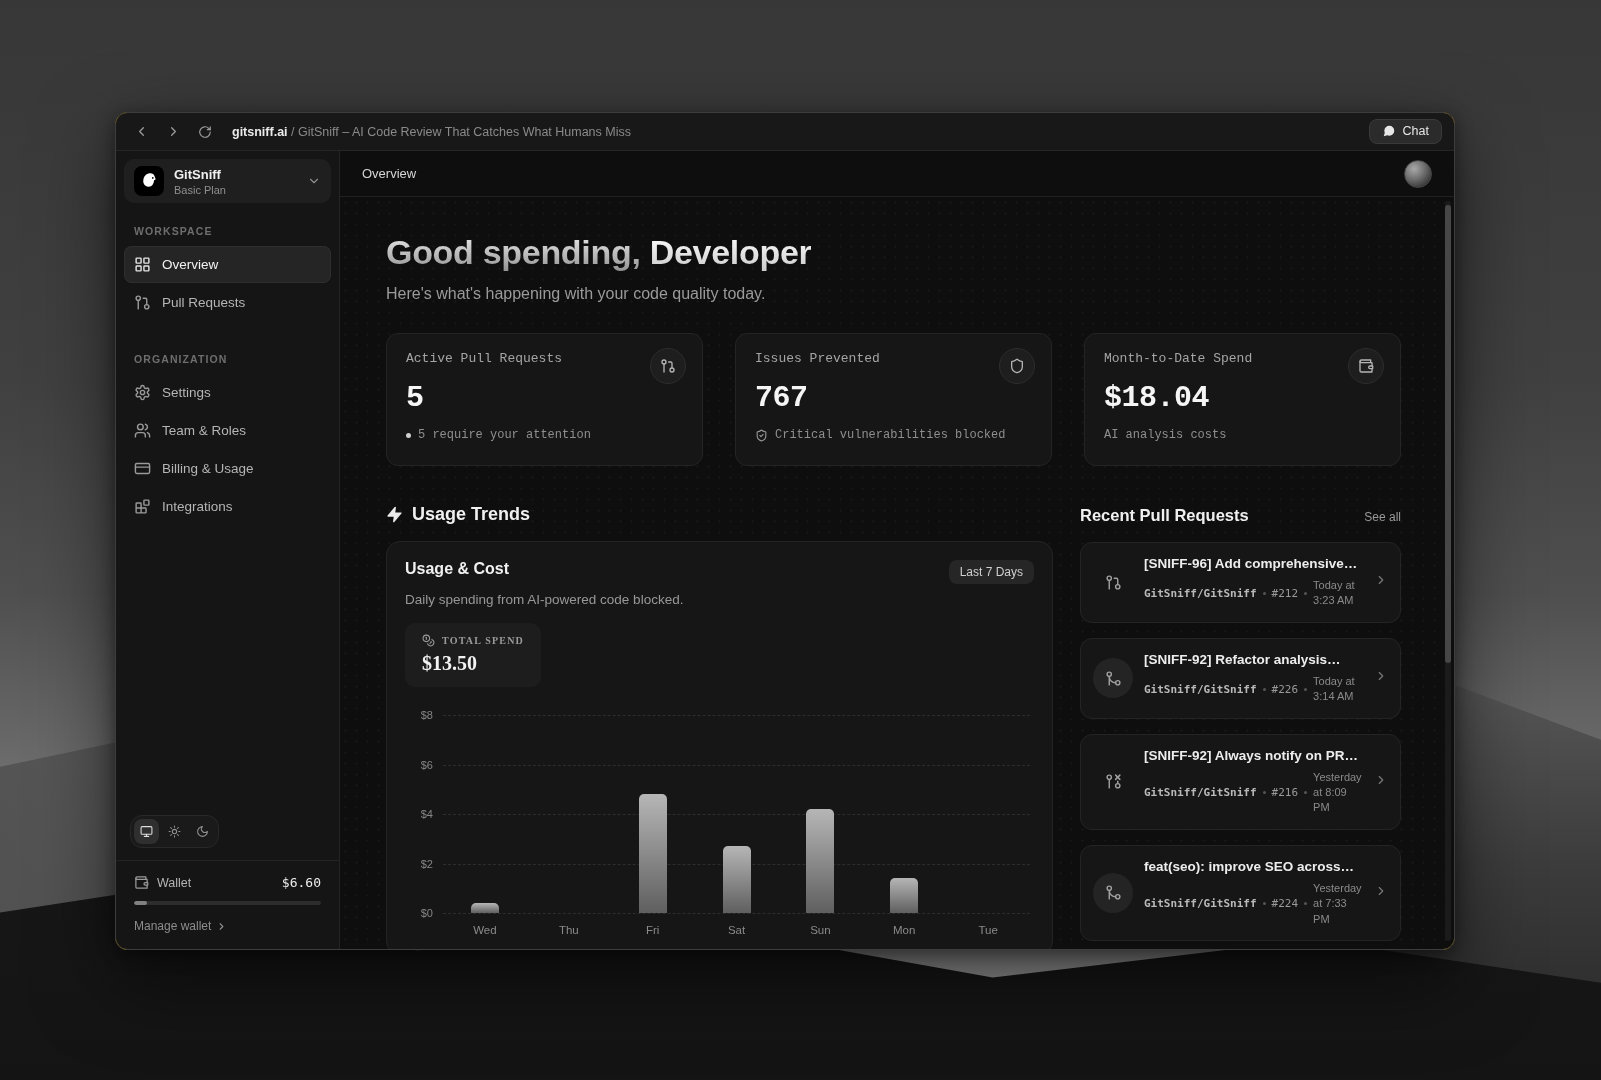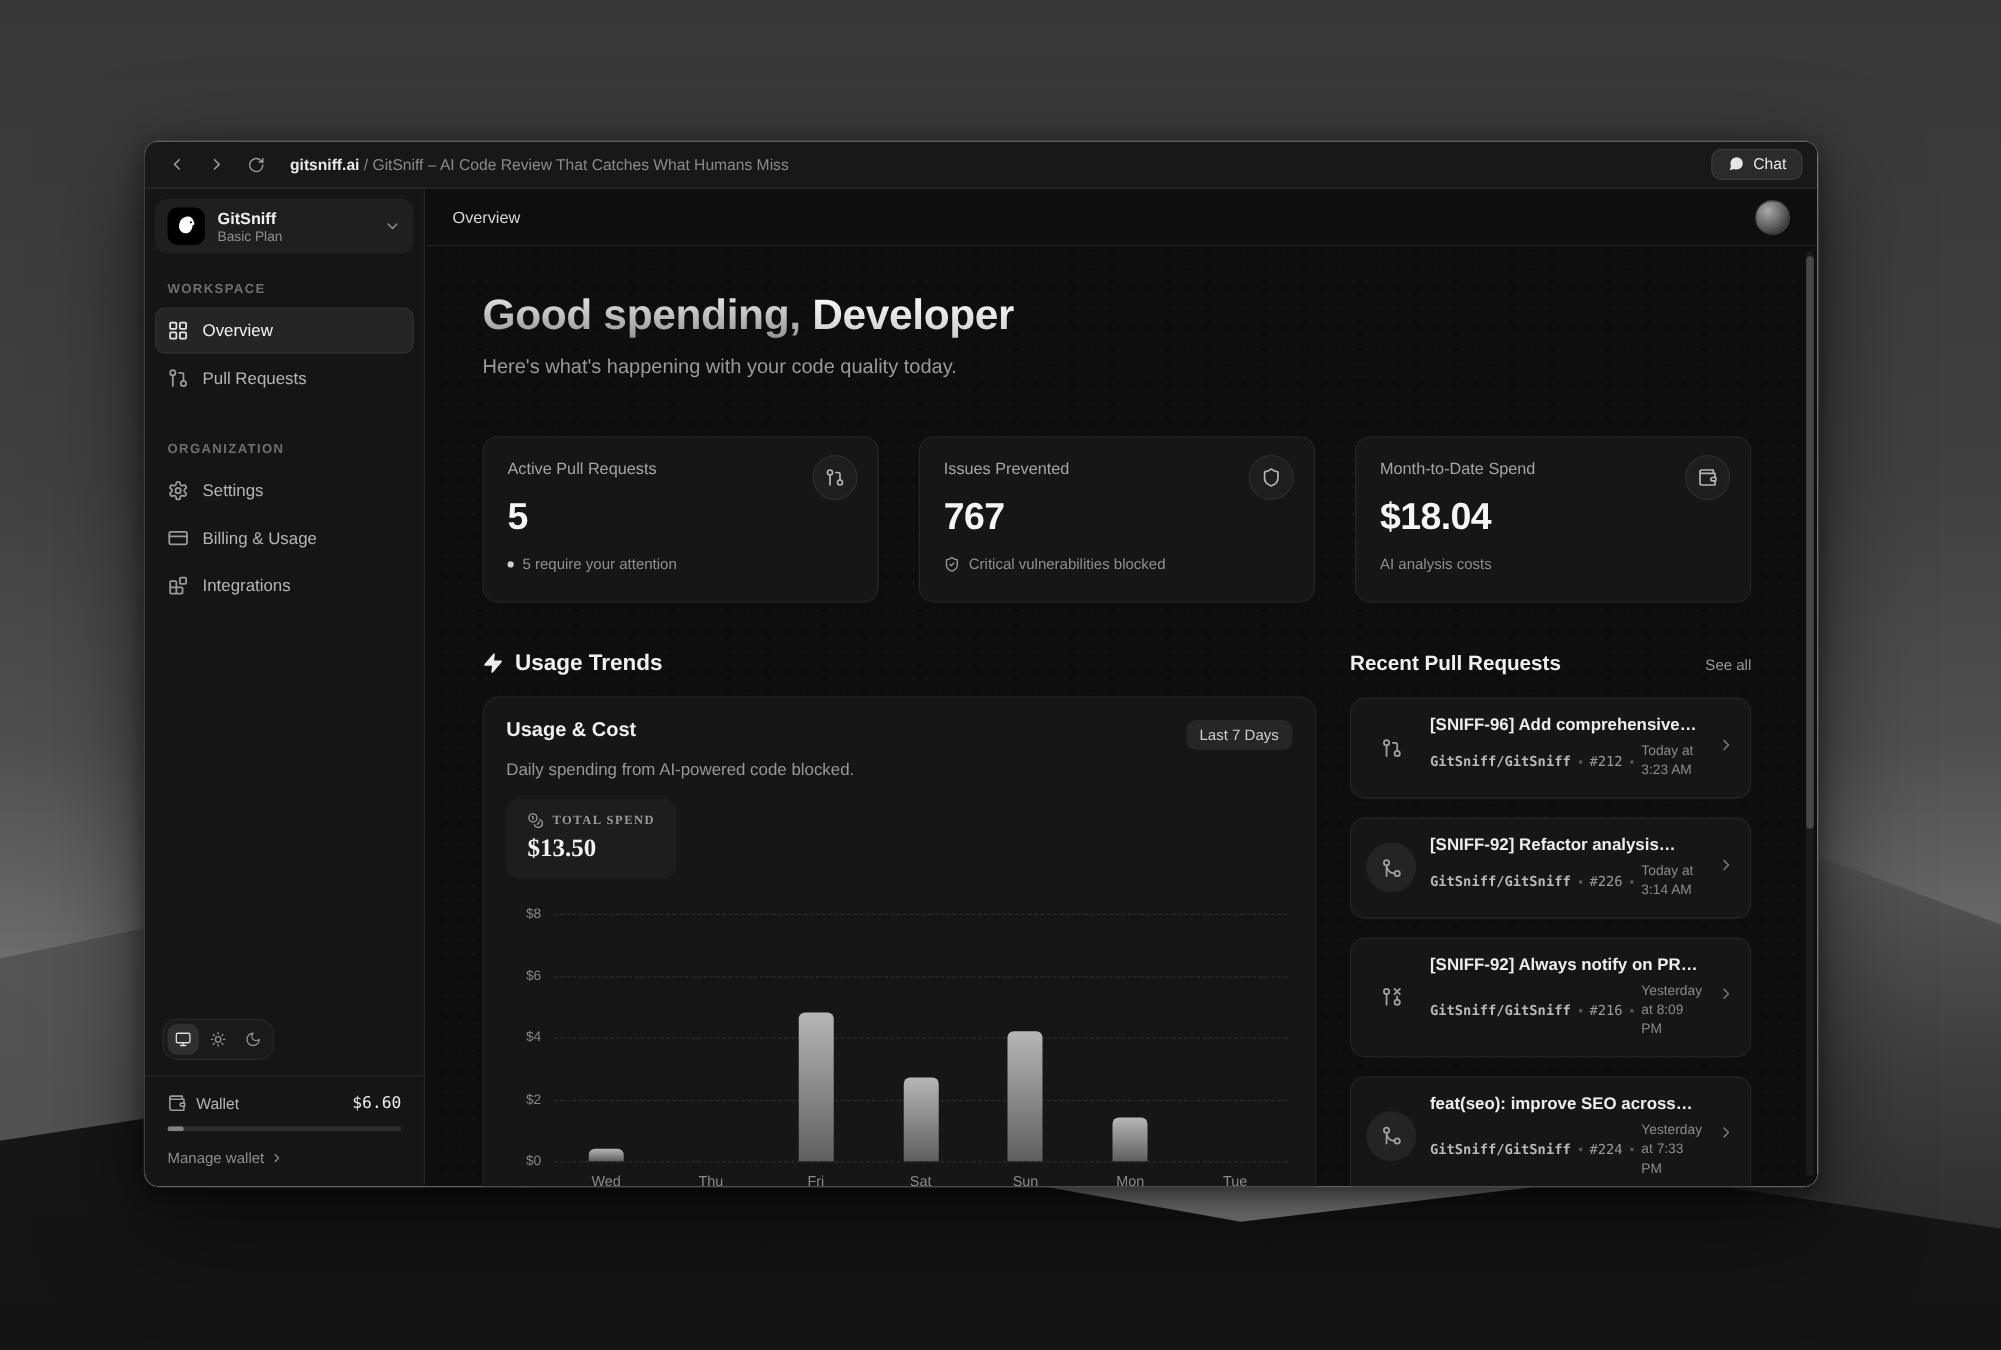--- a/index.html
+++ b/index.html
@@ -12,21 +12,21 @@
   .wallpaper { position:absolute; inset:0; background:linear-gradient(180deg,#373737 0%,#404040 35%,#4f4f4f 55%,#6a6a6a 70%,#858585 80%,#8d8d8d 88%); }
   .wp-slope-left { position:absolute; inset:0; background:linear-gradient(215deg,#7a7a7a 0%,#676767 40%,#4e4e4e 100%);
     clip-path:polygon(0 71%, 8% 68.5%, 22% 63.5%, 36% 100%, 0 100%); }
   .wp-slope-right { position:absolute; inset:0; background:linear-gradient(180deg,#585858 62%,#3c3c3c 80%,#262626 100%);
     clip-path:polygon(86.5% 66%, 91% 63.5%, 100% 68.5%, 100% 100%, 78% 100%); }
   .wp-foreground { position:absolute; inset:0; background:linear-gradient(180deg,#242424 0%,#1a1a1a 60%,#141414 100%);
     clip-path:polygon(0 84.5%, 11% 82%, 26% 88%, 45% 86%, 62% 90.5%, 82% 87%, 100% 91%, 100% 100%, 0 100%); }
 
   
   .window { position:absolute; left:115px; top:112px; width:1340px; height:838px; border-radius:12px;
-    background:#e5e5e5; border:1px solid #3d3d3d; box-shadow:0 30px 80px rgba(0,0,0,.55), 0 4px 18px rgba(0,0,0,.45);
+    background:#eab308; border:1px solid #3d3d3d; box-shadow:0 30px 80px rgba(0,0,0,.55), 0 4px 18px rgba(0,0,0,.45);
     overflow:hidden; display:flex; flex-direction:column; color:#ddd; }
 
   .titlebar { height:38px; flex:none; background:#181818; border-bottom:1px solid #262626; display:flex; align-items:center; gap:6px; padding:0 12px; }
   .tb-btn { width:26px; height:26px; border-radius:6px; display:flex; align-items:center; justify-content:center; color:#9a9a9a; }
   .url { margin-left:8px; font-size:12.5px; color:#8a8a8a; white-space:nowrap; }
   .url b { color:#eaeaea; font-weight:700; }
   .chat-btn { margin-left:auto; display:flex; align-items:center; gap:7px; background:#2b2b2b; border:1px solid #3a3a3a; border-radius:8px; padding:4px 12px 5px; font-size:12.5px; color:#e6e6e6; }
 
   .app-body { flex:1; display:flex; min-height:0; }
 
@@ -63,21 +63,21 @@
   .avatar { margin-left:auto; width:28px; height:28px; border-radius:50%; border:1px solid #454545;
     background:radial-gradient(circle at 35% 30%, #a9a9a9, #6b6b6b 45%, #353535 80%); }
   .content { flex:1; min-height:0; padding:26px 53px 8px 46px;
     background-image:radial-gradient(rgba(255,255,255,.03) 1px, transparent 1.15px); background-size:11px 11px; }
 
   h1.greet { font-size:34px; font-weight:700; letter-spacing:-.3px; margin-top:10px; }
   .greet-prefix { background:linear-gradient(180deg,#ededed,#939393); -webkit-background-clip:text; background-clip:text; color:transparent; }
   .greet-name { background:linear-gradient(180deg,#ffffff,#cccccc); -webkit-background-clip:text; background-clip:text; color:transparent; }
   .subtitle { margin-top:13px; font-size:16px; color:#9a9a9a; }
 
-  .stats { display:grid; grid-template-columns:repeat(3,1fr); gap:32px; margin-top:46px; }
+  .stats { display:grid; grid-template-columns:repeat(3,1fr); gap:32px; margin-top:30px;font-family:Liberation Mono, monospace; }
   .stat { background:#161616; border:1px solid #242424; border-radius:12px; padding:17px 19px; position:relative; height:133px; }
   .stat-label { font-size:13px; color:#a5a5a5; }
   .stat-bubble { position:absolute; top:14px; right:16px; width:36px; height:36px; border-radius:50%; background:#1e1e1e; border:1px solid #2d2d2d; display:flex; align-items:center; justify-content:center; color:#b5b5b5; }
   .stat-value { font-size:30px; font-weight:700; color:#f5f5f5; margin-top:15px; letter-spacing:-.5px; }
   .stat-note { display:flex; align-items:center; gap:7px; margin-top:13px; font-size:12px; color:#8f8f8f; }
   .note-dot { width:5px; height:5px; border-radius:50%; background:#cfcfcf; flex:none; }
   .stat-note .icon { color:#9a9a9a; }
 
   .columns { display:grid; grid-template-columns:1fr 321px; gap:27px; margin-top:38px; }
   .sec-head { display:flex; align-items:center; gap:9px; font-size:18px; font-weight:700; color:#f0f0f0; }
@@ -215,20 +215,31 @@
           </div>
           <div class="nav-label gap">ORGANIZATION</div>
           <div class="nav-item">
             <span class="icon">
               <svg width="17" height="17" viewBox="0 0 24 24" fill="none" stroke="currentColor" stroke-width="2" stroke-linecap="round" stroke-linejoin="round">
                 <circle cx="12" cy="12" r="3"></circle>
                 <path d="M12.22 2h-.44a2 2 0 0 0-2 2v.18a2 2 0 0 1-1 1.73l-.43.25a2 2 0 0 1-2 0l-.15-.08a2 2 0 0 0-2.73.73l-.22.38a2 2 0 0 0 .73 2.73l.15.1a2 2 0 0 1 1 1.72v.51a2 2 0 0 1-1 1.74l-.15.09a2 2 0 0 0-.73 2.73l.22.38a2 2 0 0 0 2.73.73l.15-.08a2 2 0 0 1 2 0l.43.25a2 2 0 0 1 1 1.73V20a2 2 0 0 0 2 2h.44a2 2 0 0 0 2-2v-.18a2 2 0 0 1 1-1.73l.43-.25a2 2 0 0 1 2 0l.15.08a2 2 0 0 0 2.73-.73l.22-.39a2 2 0 0 0-.73-2.73l-.15-.08a2 2 0 0 1-1-1.74v-.5a2 2 0 0 1 1-1.74l.15-.09a2 2 0 0 0 .73-2.73l-.22-.38a2 2 0 0 0-2.73-.73l-.15.08a2 2 0 0 1-2 0l-.43-.25a2 2 0 0 1-1-1.73V4a2 2 0 0 0-2-2z"></path>
               </svg>
             </span>
             <span>Settings</span>
+          </div>
+          <div class="nav-item">
+            <span class="icon">
+              <svg width="17" height="17" viewBox="0 0 24 24" fill="none" stroke="currentColor" stroke-width="2" stroke-linecap="round" stroke-linejoin="round">
+                <path d="M16 21v-2a4 4 0 0 0-4-4H6a4 4 0 0 0-4 4v2"></path>
+                <circle cx="9" cy="7" r="4"></circle>
+                <path d="M22 21v-2a4 4 0 0 0-3-3.87"></path>
+                <path d="M16 3.13a4 4 0 0 1 0 7.75"></path>
+              </svg>
+            </span>
+            <span>Team &amp; Roles</span>
           </div>
           <div class="nav-item">
             <span class="icon">
               <svg width="17" height="17" viewBox="0 0 24 24" fill="none" stroke="currentColor" stroke-width="2" stroke-linecap="round" stroke-linejoin="round">
                 <rect x="2" y="5" width="20" height="14" rx="2"></rect>
                 <line x1="2" y1="10" x2="22" y2="10"></line>
               </svg>
             </span>
             <span>Billing &amp; Usage</span>
           </div>

